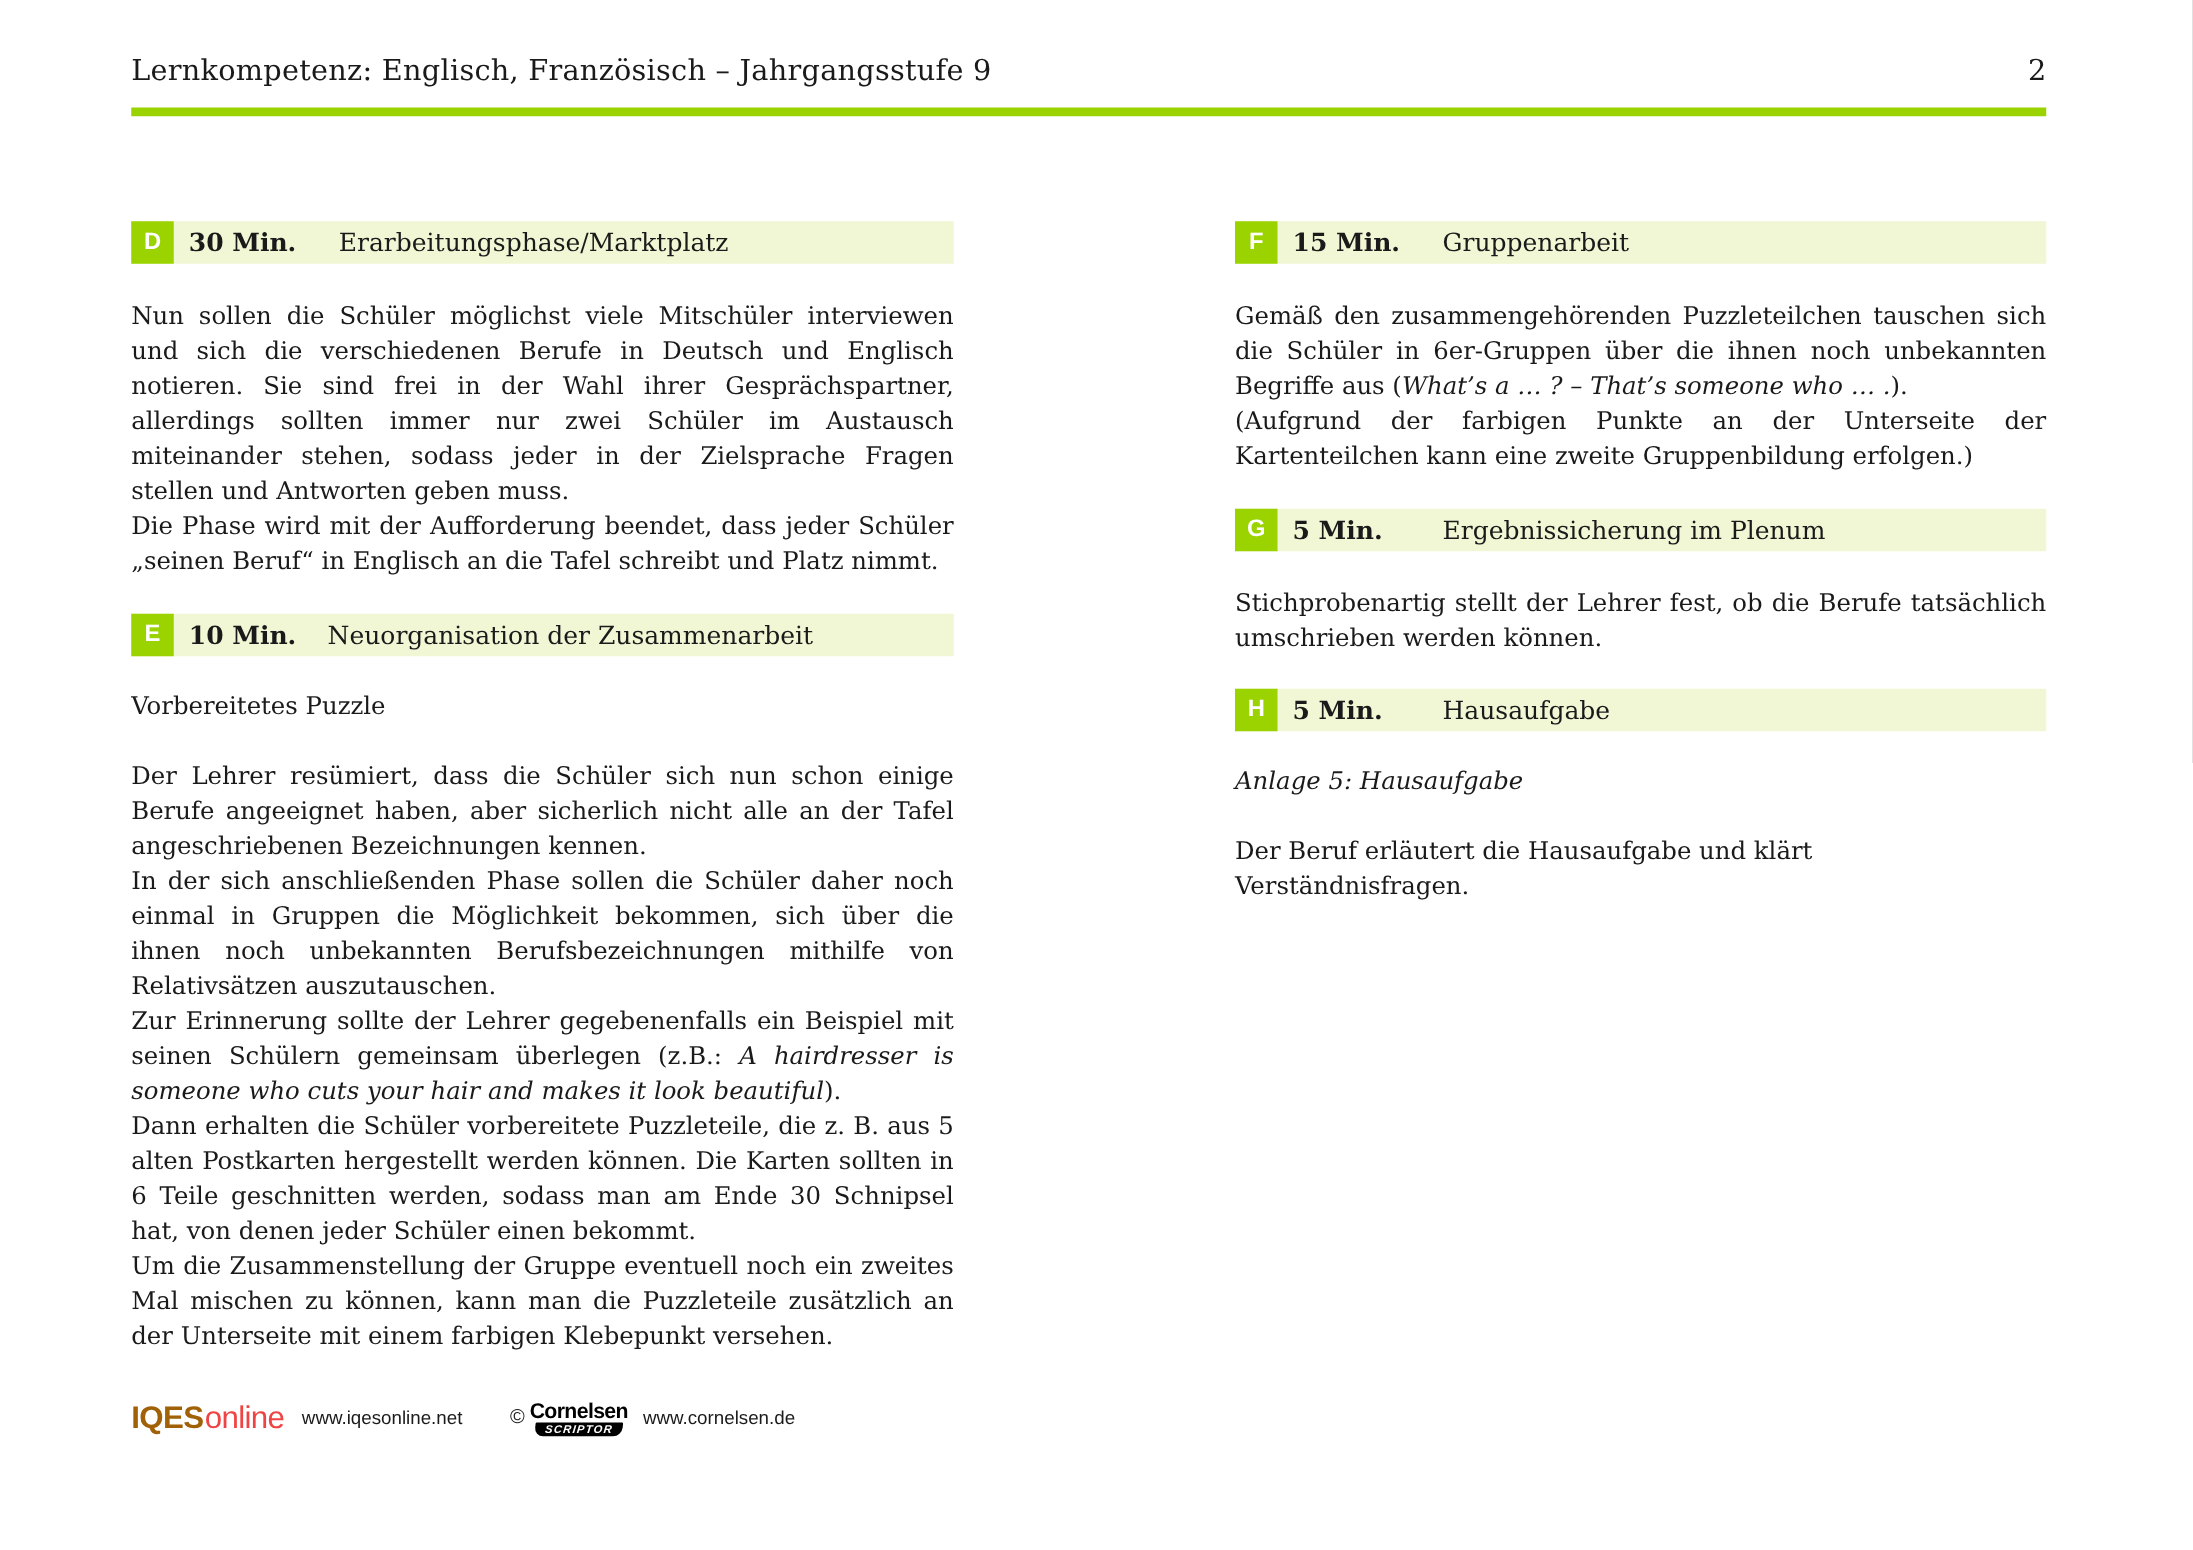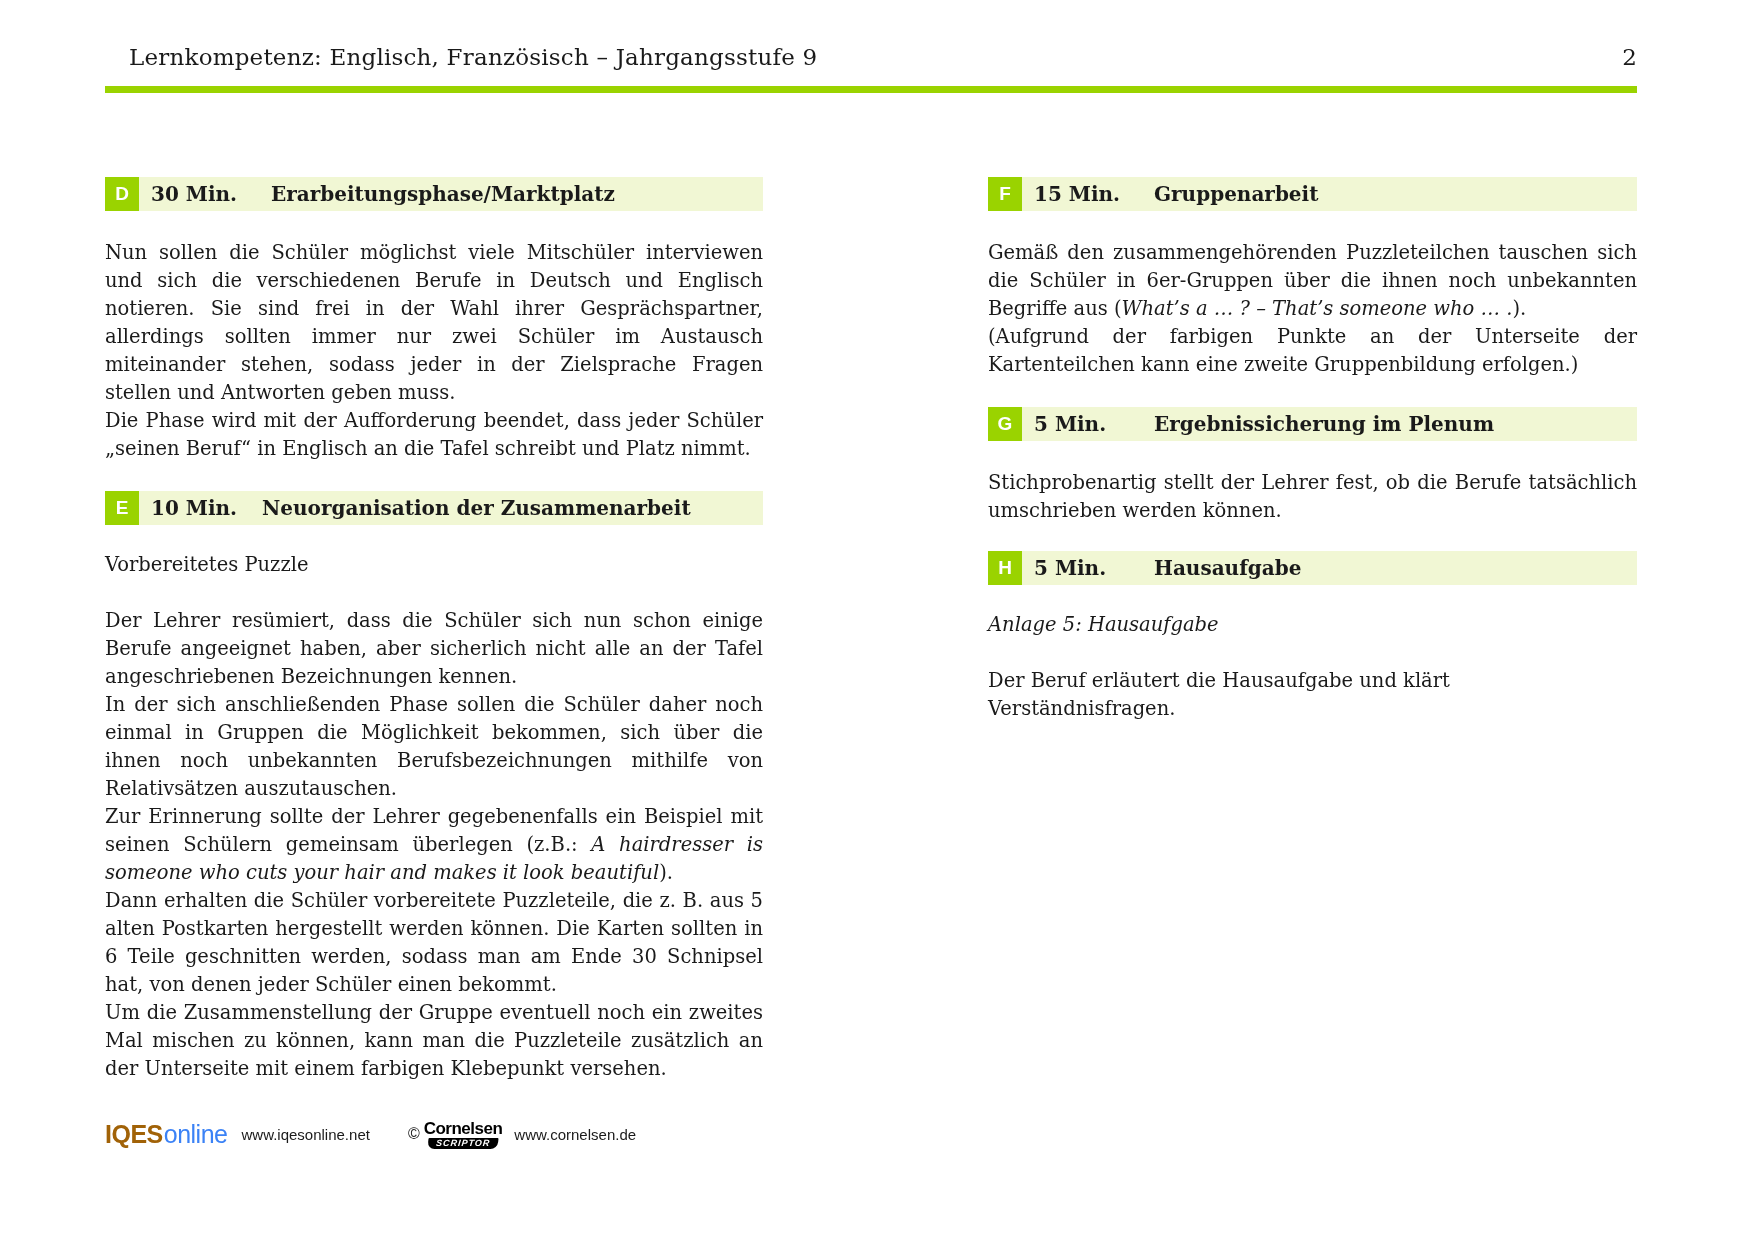--- a/index.html
+++ b/index.html
@@ -1,52 +1,52 @@
 <!DOCTYPE html>
 <html><head>
 <meta charset="utf-8">
 <style>
   * { margin:0; padding:0; box-sizing:border-box; }
   body { background:#888; }
   .page {
     position:relative; width:1754px; height:1240px; background:#ffffff;
     font-family:"DejaVu Serif", serif; color:#1a1a1a; overflow:hidden;
   }
-  .header-title { position:absolute; left:105px; top:44px; font-size:23px; letter-spacing:0.2px;margin-left:24px; }
+  .header-title { position:absolute; left:105px; top:44px; font-size:23px; letter-spacing:0.2px; }
   .page-number  { position:absolute; left:1592px; top:44px; width:45px; text-align:right; font-size:23px; }
   .header-rule  { position:absolute; left:105px; top:86px; width:1532px; height:7px; background:#9ad300; }
 
   .col { position:absolute; top:177px; }
   .col-left  { left:105px; width:658px; }
   .col-right { left:988px; width:649px; }
 
   .sec-bar { display:flex; align-items:stretch; height:34px; background:#f1f7d4; }
   .sec-badge {
     flex:0 0 34px; width:34px; height:34px; background:#9ad300;
     display:flex; align-items:center; justify-content:center;
     font-family:"Liberation Sans", sans-serif; font-weight:bold; font-size:19px; color:#ffffff;
   }
   .sec-time  { margin-left:12px; width:120px; font-weight:bold; font-size:20px; line-height:34px; }
   .sec-bar.narrow .sec-time { width:auto; margin-right:25px; }
-  .sec-title { font-weight:bold; font-size:20px; line-height:34px; }
+  .sec-title { font-weight:normal; font-size:20px; line-height:34px; }
 
   .para { font-size:19.5px; line-height:28px; text-align:justify; }
   .para.single { text-align:left; }
   .it { font-style:italic; }
 
   .mb-bar   { margin-bottom:28px; }
   .mt-block { margin-top:28px; }
   .mb-line  { margin-bottom:28px; }
   .mt-small { margin-top:26px; }
   .mb-small { margin-bottom:26px; }
 
   .footer { position:absolute; left:105px; top:1112px; height:44px; display:flex; align-items:center; font-family:"Liberation Sans", sans-serif; }
   .iqes { font-size:25px; letter-spacing:-0.5px; }
   .iqes-bold  { font-weight:bold; color:#a16207; }
-  .iqes-light { color:#3b82f6; margin-left:1px; }
+  .iqes-light { color:#ef4444; margin-left:1px; }
   .small-url { font-size:15px; color:#1a1a1a; }
   .url-1 { margin-left:14px; }
   .copyright { margin-left:38px; font-size:16px; color:#1a1a1a; }
   .cornelsen { margin-left:4px; display:flex; flex-direction:column; align-items:center; }
   .cornelsen-name { font-weight:bold; font-size:17px; letter-spacing:-0.5px; color:#000; line-height:17px; }
   .cornelsen-band {
     background:#000; color:#fff; font-style:italic; font-weight:bold; font-size:9px;
     line-height:11px; padding:0 8px; letter-spacing:1px; border-radius:1px 1px 7px 7px;
     transform:skewX(-6deg); margin-top:1px;
   }

